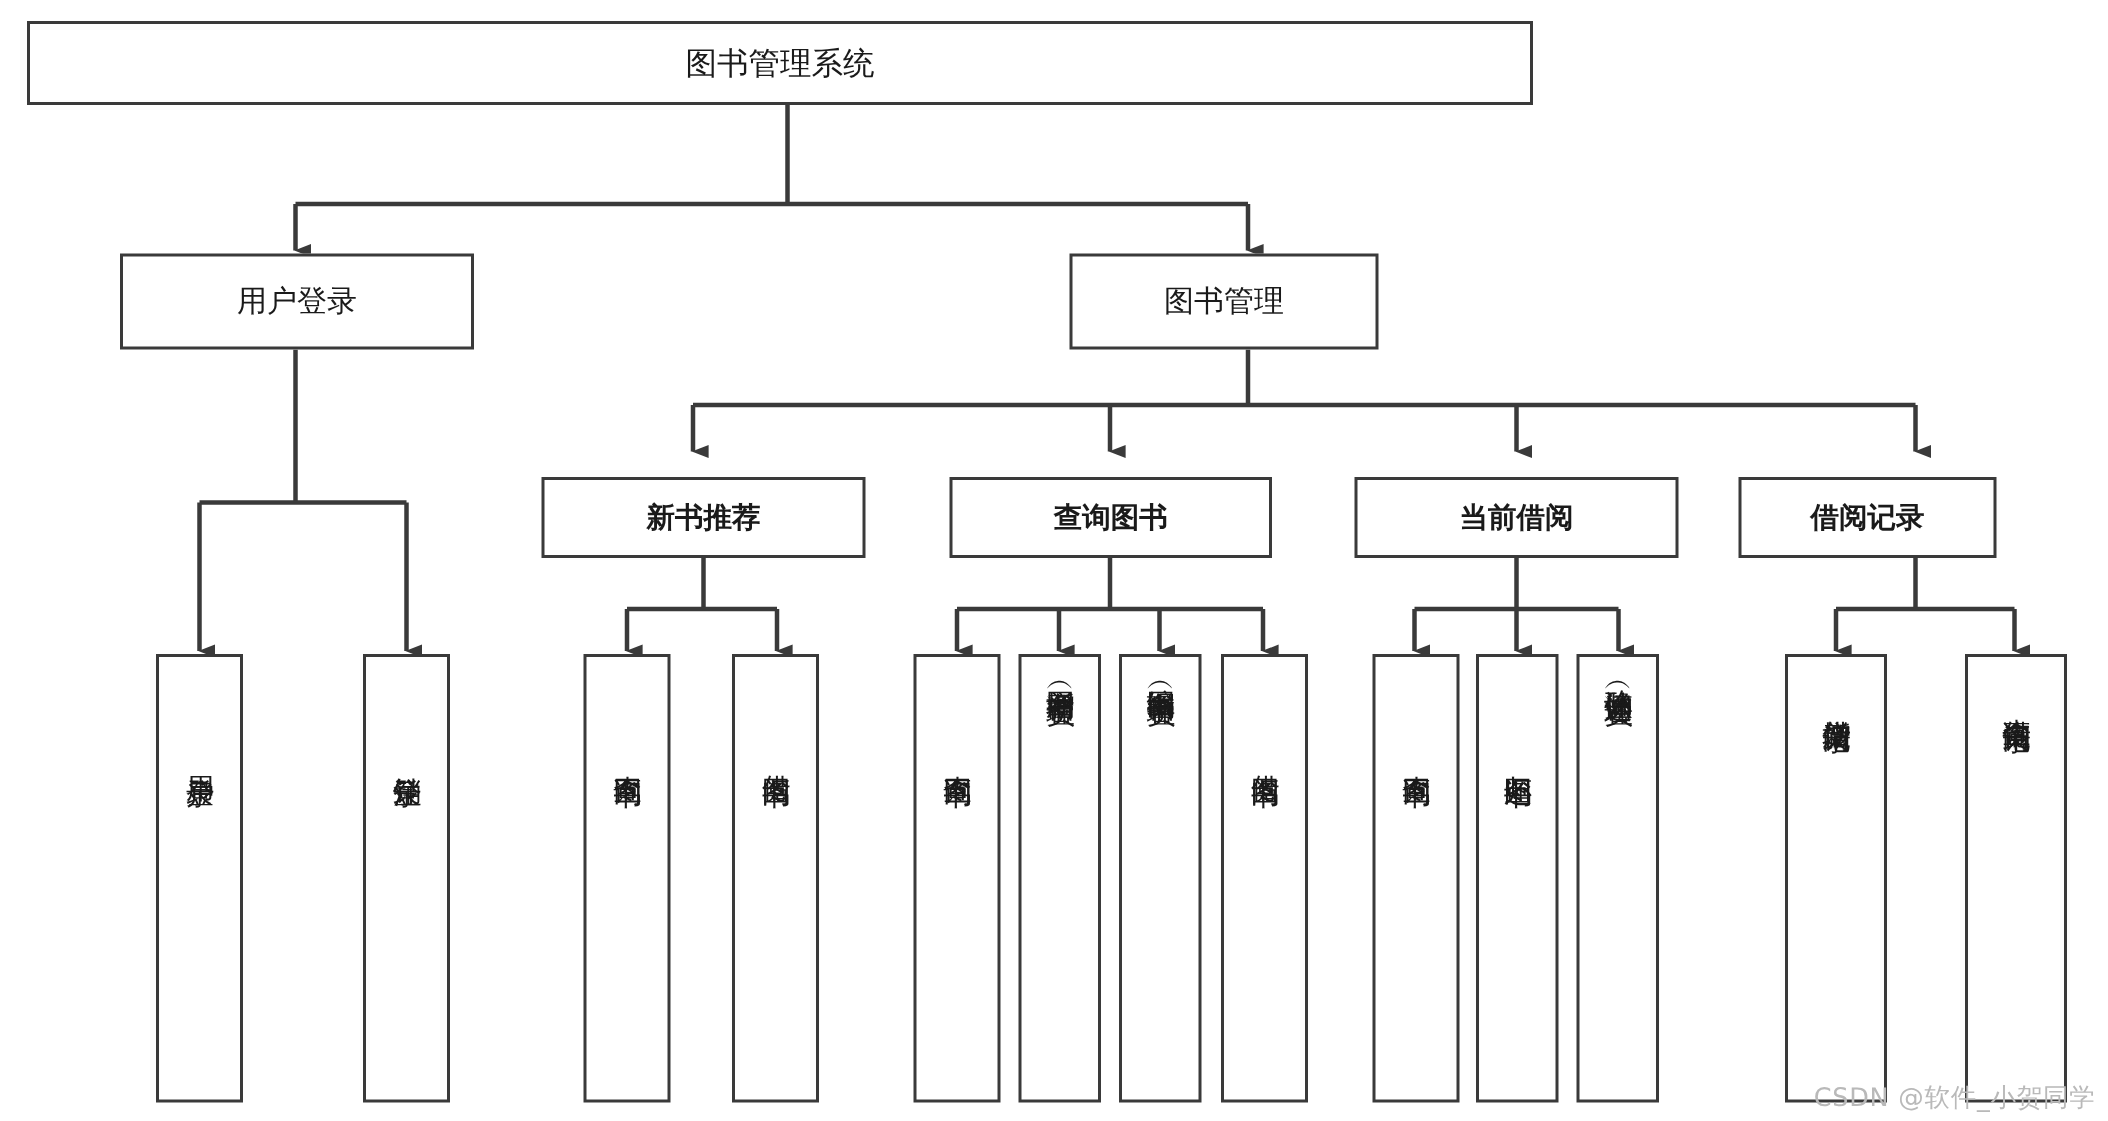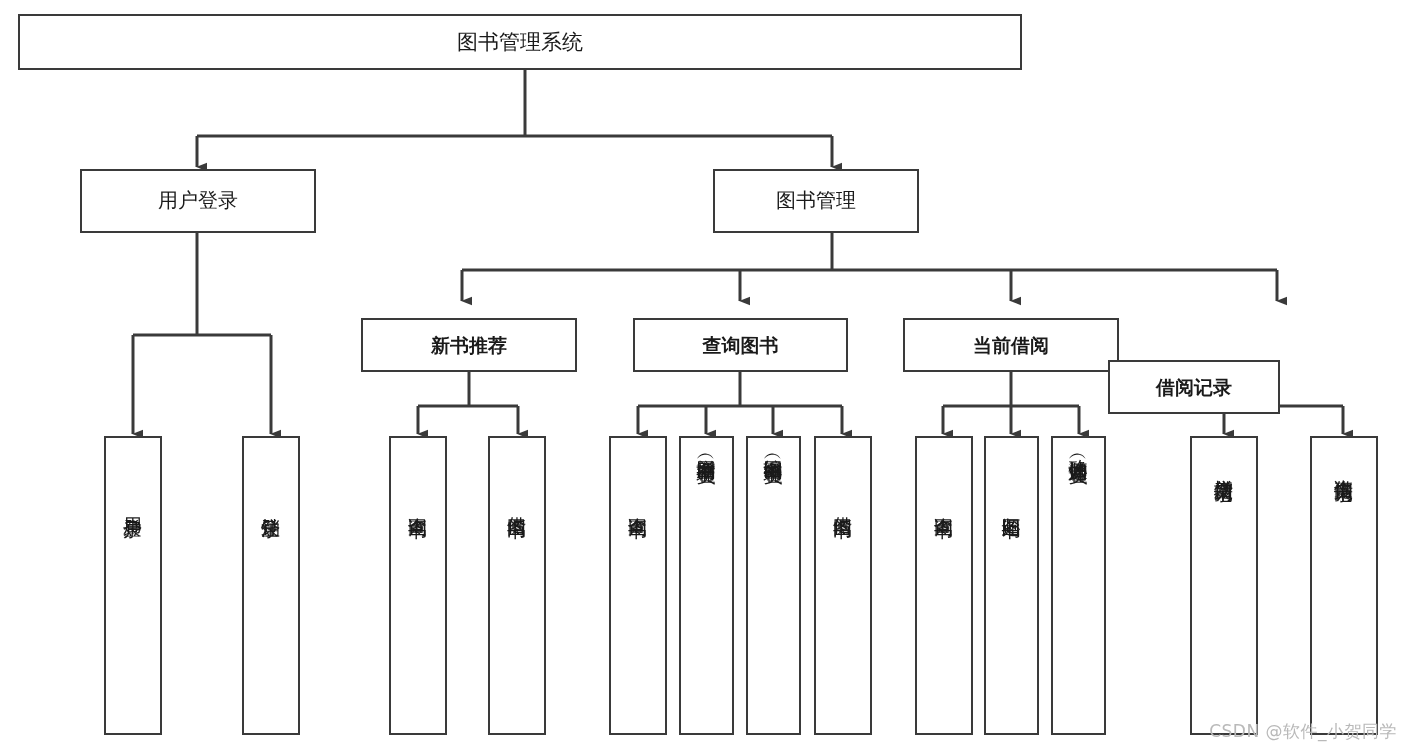--- a/index.html
+++ b/index.html
@@ -143,21 +143,21 @@
 
   <div class="node level3" style="left:361px; top:318px; width:216px; height:54px;">
     <span class="label">新书推荐</span>
   </div>
   <div class="node level3" style="left:633px; top:318px; width:215px; height:54px;">
     <span class="label">查询图书</span>
   </div>
   <div class="node level3" style="left:903px; top:318px; width:216px; height:54px;">
     <span class="label">当前借阅</span>
   </div>
-  <div class="node level3" style="left:1108px; top:318px; width:172px; height:54px;margin-top:42px;">
+  <div class="node level3" style="left:1159px; top:318px; width:172px; height:54px;">
     <span class="label">借阅记录</span>
   </div>
 
   <div class="node leaf" style="left:104px; top:436px; width:58px; height:299px; padding-top:64px;">
     <span class="label">用户登录</span>
   </div>
   <div class="node leaf" style="left:242px; top:436px; width:58px; height:299px; padding-top:64px;">
     <span class="label">注销登录</span>
   </div>
 

